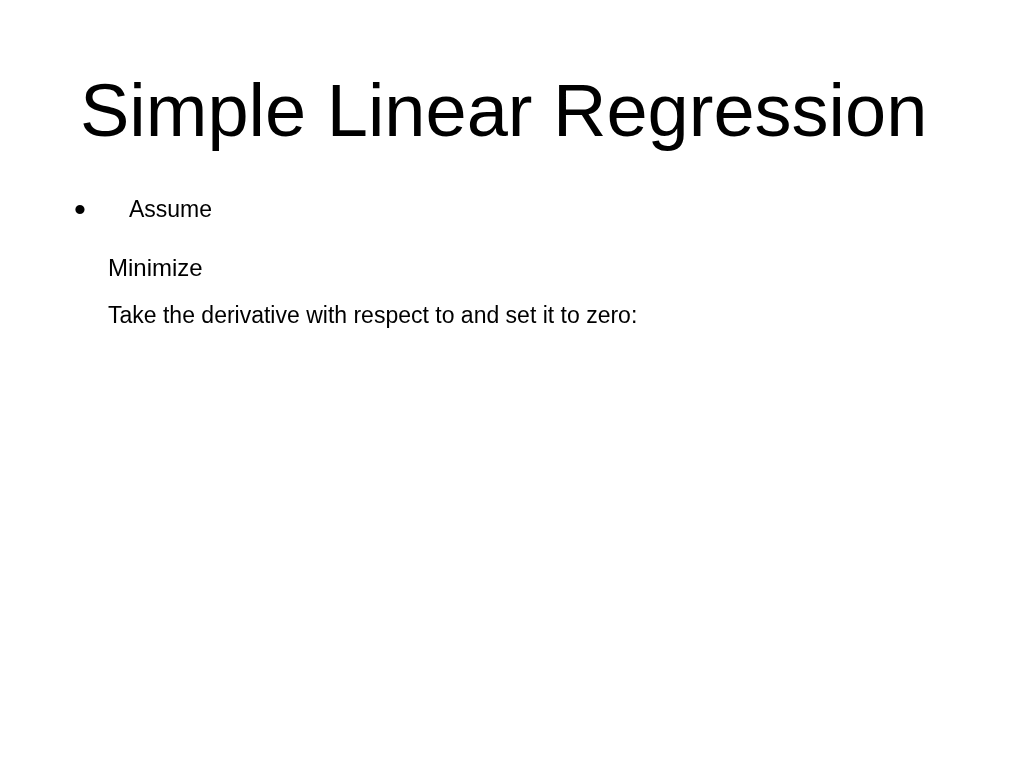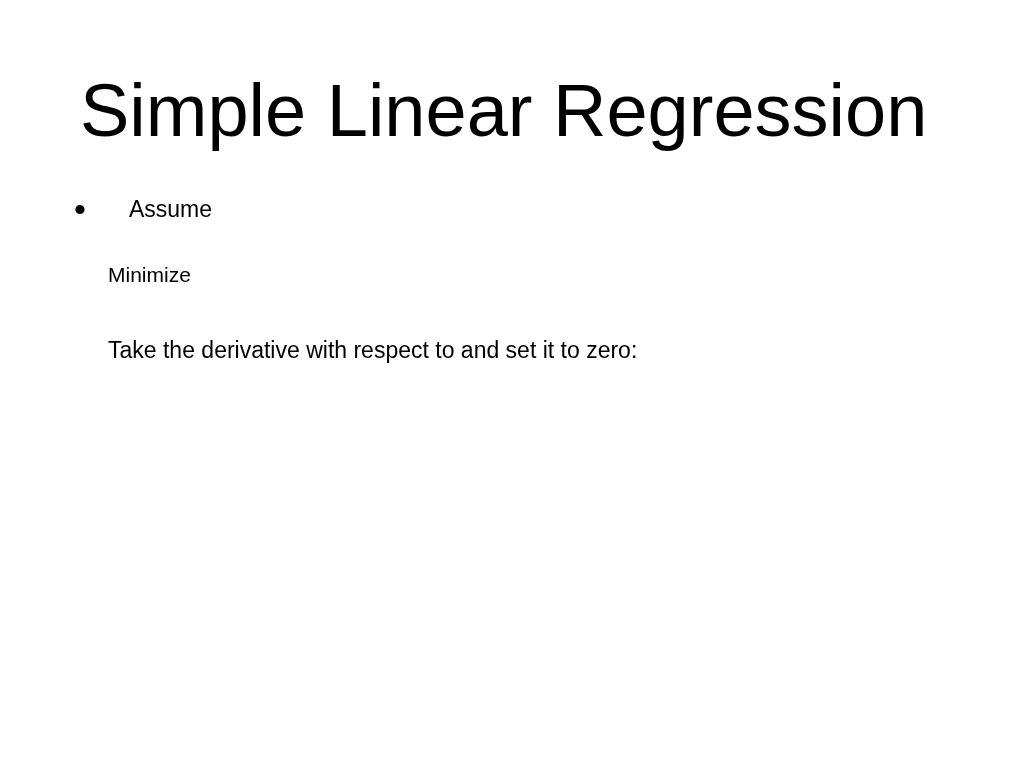--- a/index.html
+++ b/index.html
@@ -41,31 +41,30 @@
     margin-right: 18px;
     margin-top: -4px;
   }
   .bullet-text {
     font-size: 23px;
     line-height: 1.2;
     margin-left: 25px;
   }
   .line2 {
     position: absolute;
-    top: 263px;
+    top: 254px;
     left: 108px;
-    font-size: 21px;
+    font-size: 24px;
     text-align: center;
   }
   .line3 {
     position: absolute;
     top: 302px;
     left: 108px;
     font-size: 23px;
-    margin-top: 35px;
   }
 </style>
 </head>
 <body>
 
 <div class="slide">
 
   <div class="title">Simple Linear Regression</div>
 
   <div class="bullet-row">

